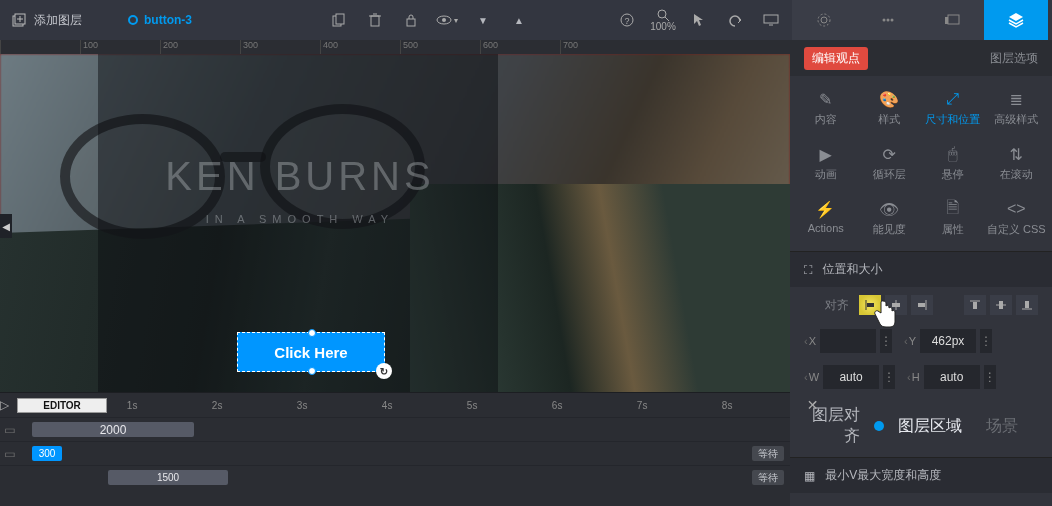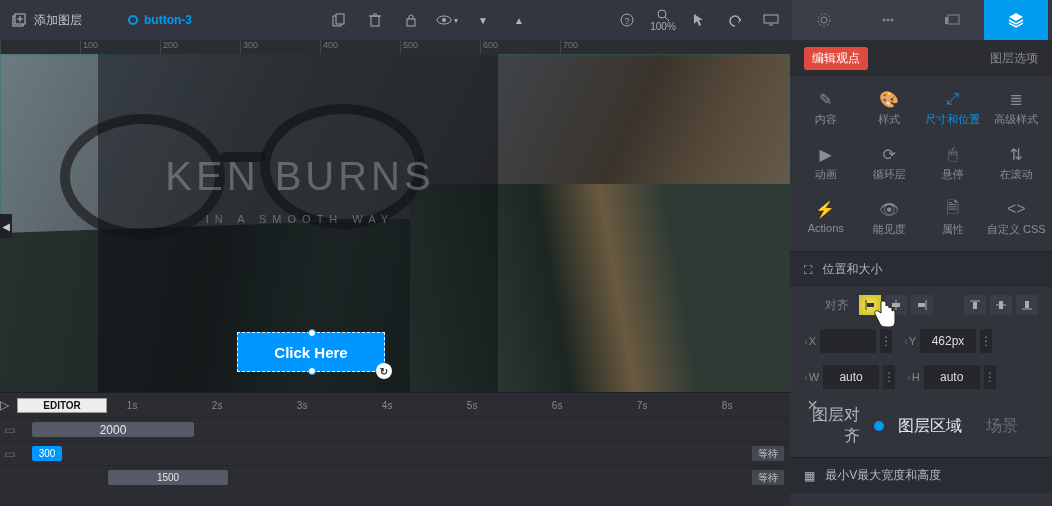--- a/index.html
+++ b/index.html
@@ -10,21 +10,21 @@
 .topbar .sel-layer .dot { width:10px; height:10px; border:2px solid #009aef; border-radius:50%; }
 .topbar .sel-layer .name { color:#009aef; font-weight:bold; }
 .topbar .spacer1 { flex:0 0 120px; }
 .topbar .ico-btn { width:30px; height:30px; display:flex; align-items:center; justify-content:center; color:#b5b7bd; cursor:pointer; }
 .topbar .midspacer { flex:1; }
 .zoom-cluster { display:flex; flex-direction:column; align-items:center; line-height:1; }
 .zoom-cluster .pct { font-size:10px; color:#aaa; }
 .right-tabs { display:flex; height:42px; }
 .right-tabs .tab { width:64px; height:42px; display:flex; align-items:center; justify-content:center; background:#3a3d47; }
 .right-tabs .tab.active { background:#009aef; color:#fff; }
-.main { position:relative; height:352px; background:#0f766e; }
+.main { position:relative; height:352px; background:#7f1d1d; }
 .rulertop { height:14px; background:#2b2d33; display:flex; color:#777; font-size:9px; }
 .rulertop span { flex:0 0 80px; border-left:1px solid #444; padding-left:2px; }
 .canvas-wrap { position:absolute; left:0; right:262px; top:14px; bottom:0; overflow:hidden; }
 .photo { position:absolute; left:0; top:0; right:0; bottom:0; background:linear-gradient(115deg,#6d7b82 0%, #4a5358 30%, #3f4246 55%, #3a342c 70%, #574a3a 80%, #726a5c 100%); filter:blur(1px); }
 .marble1 { position:absolute; left:0; top:170px; width:520px; height:200px; background:linear-gradient(100deg, #26312f, #1d2624 40%, #2c3a36 60%, #1a201e); transform:skewY(-2deg); }
 .marble2 { position:absolute; right:0; top:130px; width:380px; height:260px; background:linear-gradient(80deg, #3a4d46, #1c2622 40%, #6a5a3f 55%, #2e3b35 70%); }
 .glasses { position:absolute; left:60px; top:50px; width:420px; height:150px; }
 .glasses .lens { position:absolute; width:165px; height:125px; border:10px solid rgba(20,22,24,.65); border-radius:50%; background:rgba(120,125,130,.15); }
 .glasses .lens.l { left:0; top:10px; }
 .glasses .lens.r { left:200px; top:0; }

